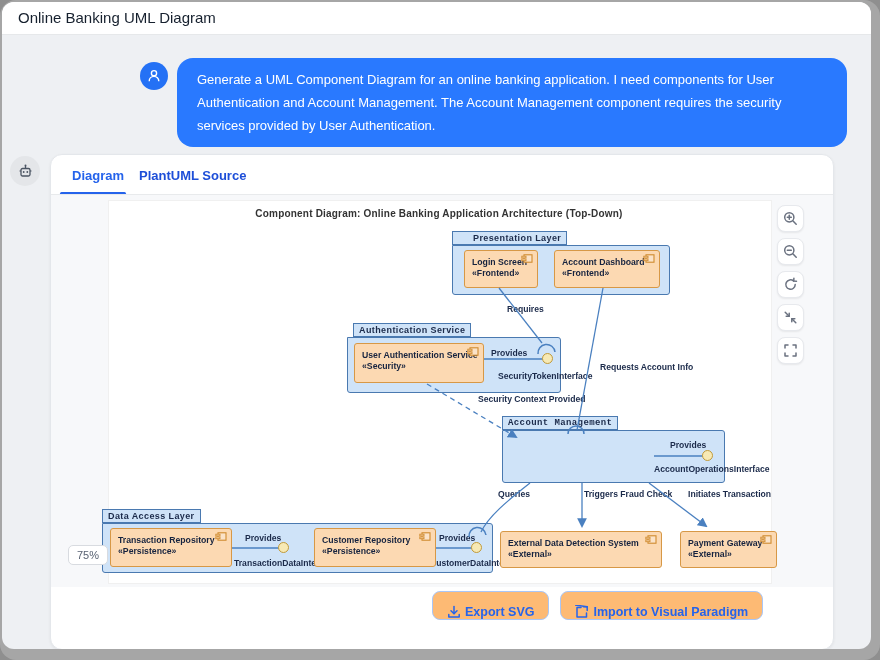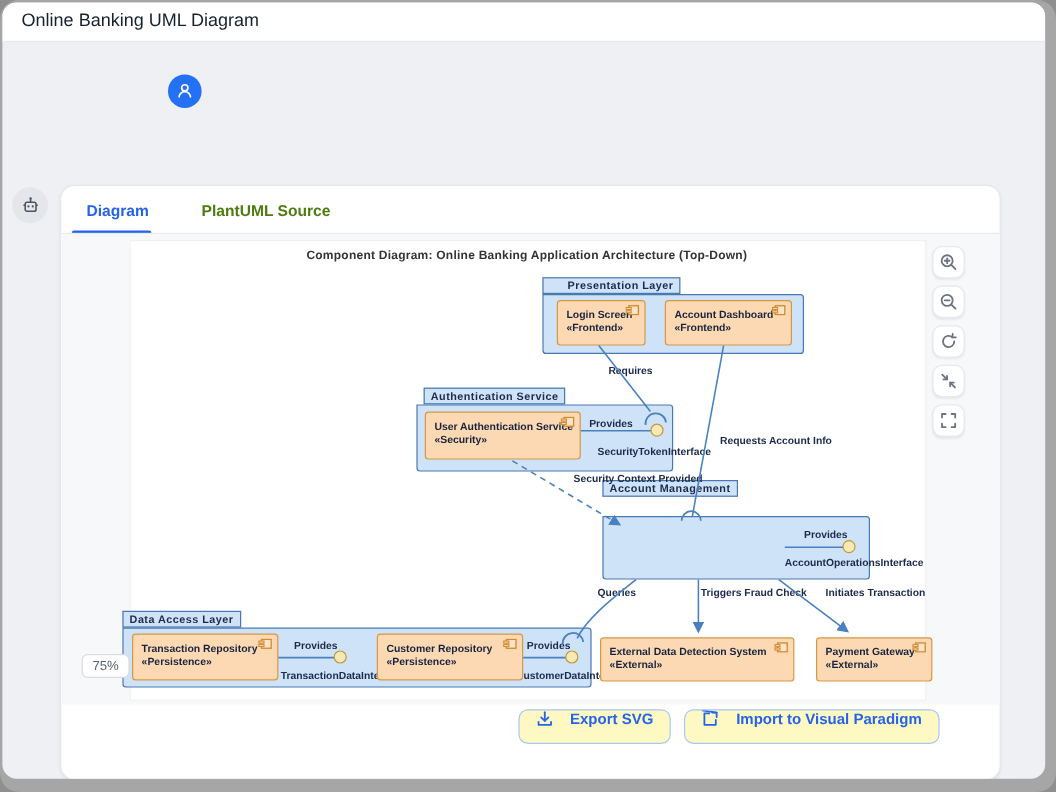--- a/index.html
+++ b/index.html
@@ -28,21 +28,21 @@
                 justify-content:center; }
 
   
   .card { position:absolute; left:48px; top:152px; width:784px; height:496px;
           background:#fff; border:1px solid #e4e7eb; border-radius:12px;
           box-shadow:0 1px 3px rgba(0,0,0,.06); }
   .tab { position:absolute; top:166px; font-size:13px; font-weight:700; cursor:pointer; }
   .tab-active { left:70px; color:#2563eb; }
   .tab-underline { position:absolute; left:58px; top:190px; width:66px; height:3px;
                    background:#2563eb; border-radius:2px; }
-  .tab-inactive { left:137px; color:#4d7c0f;margin-left:29px; }
+  .tab-inactive { left:137px; color:#1d4ed8; }
   .tab-divider { position:absolute; left:49px; top:192px; width:782px; height:1px;
                  background:#e8eaec; }
 
   
   .canvas { position:absolute; left:49px; top:193px; width:782px; height:392px;
             background:#f7f8fa; }
   .surface { position:absolute; left:106px; top:198px; width:664px; height:384px;
              background:#fff; border:1px solid #f0f0f0; }
   .diag-title { position:absolute; left:237px; top:206px; width:400px; text-align:center;
                 font-size:10px; font-weight:700; color:#333; letter-spacing:.2px; }
@@ -66,41 +66,42 @@
 
   
   .zbtn { position:absolute; left:775px; width:27px; height:27px; background:#fff;
           border:1px solid #e7e9ed; border-radius:8px; box-shadow:0 1px 2px rgba(0,0,0,.07);
           display:flex; align-items:center; justify-content:center; cursor:pointer; z-index:6; }
   .zoom-badge { position:absolute; left:66px; top:543px; padding:3px 8px; background:#fff;
           border:1px solid #d8dbe0; border-radius:5px; font-size:11px; color:#596273; z-index:6; }
 
   
   .footer { position:absolute; left:430px; top:589px; display:flex; gap:11px; }
-  .fbtn { height:29px; display:flex; align-items:flex-start; gap:14px; padding:0 14px;
-          background:#fef9c3; border:1px solid #a9c6f7; border-radius:8px; color:#2563eb;
+  .fbtn { height:29px; display:flex; align-items:flex-end; gap:4px; padding:0 14px;
+          background:#fdba74; border:1px solid #a9c6f7; border-radius:8px; color:#2563eb;
           font-size:12.5px; font-weight:700; cursor:pointer; white-space:nowrap; }
 </style>
 </head>
 <body>
 
 <div class="frame">
 <div class="frame-inner">
 <div class="app">
 
   <div class="header">
     <div class="header-title">Online Banking UML Diagram</div>
   </div>
 
   <div class="avatar-user">
     <svg width="16" height="16" viewBox="0 0 16 16">
       <circle cx="8" cy="5.2" r="2.6" fill="none" stroke="#fff" stroke-width="1.4"></circle>
       <path d="M3.2 13.2 a4.8 4.8 0 0 1 9.6 0" fill="none" stroke="#fff" stroke-width="1.4"></path>
     </svg>
   </div>
+  <div class="bubble">Generate a UML Component Diagram for an online banking application. I need components for User Authentication and Account Management. The Account Management component requires the security services provided by User Authentication.</div>
 
   <div class="avatar-bot">
     <svg width="17" height="17" viewBox="0 0 17 17">
       <rect x="4" y="5.5" width="9" height="7.5" rx="1.5" fill="none" stroke="#4b5563" stroke-width="1.3"></rect>
       <line x1="8.5" y1="3" x2="8.5" y2="5.5" stroke="#4b5563" stroke-width="1.3"></line>
       <circle cx="8.5" cy="2.4" r="1" fill="#4b5563"></circle>
       <circle cx="6.7" cy="9" r="0.9" fill="#4b5563"></circle>
       <circle cx="10.3" cy="9" r="0.9" fill="#4b5563"></circle>
       <line x1="2.5" y1="8" x2="4" y2="8" stroke="#4b5563" stroke-width="1.2"></line>
       <line x1="13" y1="8" x2="14.5" y2="8" stroke="#4b5563" stroke-width="1.2"></line>
@@ -120,21 +121,21 @@
   <div class="pkg-tab" style="left:450px; top:229px;padding-left:20px;">
           <span>Presentation Layer</span>
         </div>
   <div class="pkg-body" style="left:450px; top:243px; width:218px; height:50px;"></div>
 
   <div class="pkg-tab" style="left:351px; top:321px;">
           <span>Authentication Service</span>
         </div>
   <div class="pkg-body" style="left:345px; top:335px; width:214px; height:56px;"></div>
 
-  <div class="pkg-tab" style="left:500px; top:398px;">
+  <div class="pkg-tab" style="left:500px; top:414px;font-family:Liberation Mono, monospace;">
           <span>Account Management</span>
         </div>
   <div class="pkg-body" style="left:500px; top:428px; width:223px; height:53px;"></div>
 
   <div class="pkg-tab" style="left:100px; top:507px;">
           <span>Data Access Layer</span>
         </div>
   <div class="pkg-body" style="left:100px; top:521px; width:391px; height:50px;"></div>
 
   <div class="iface-label" style="left:489px; top:346px;">Provides</div>

